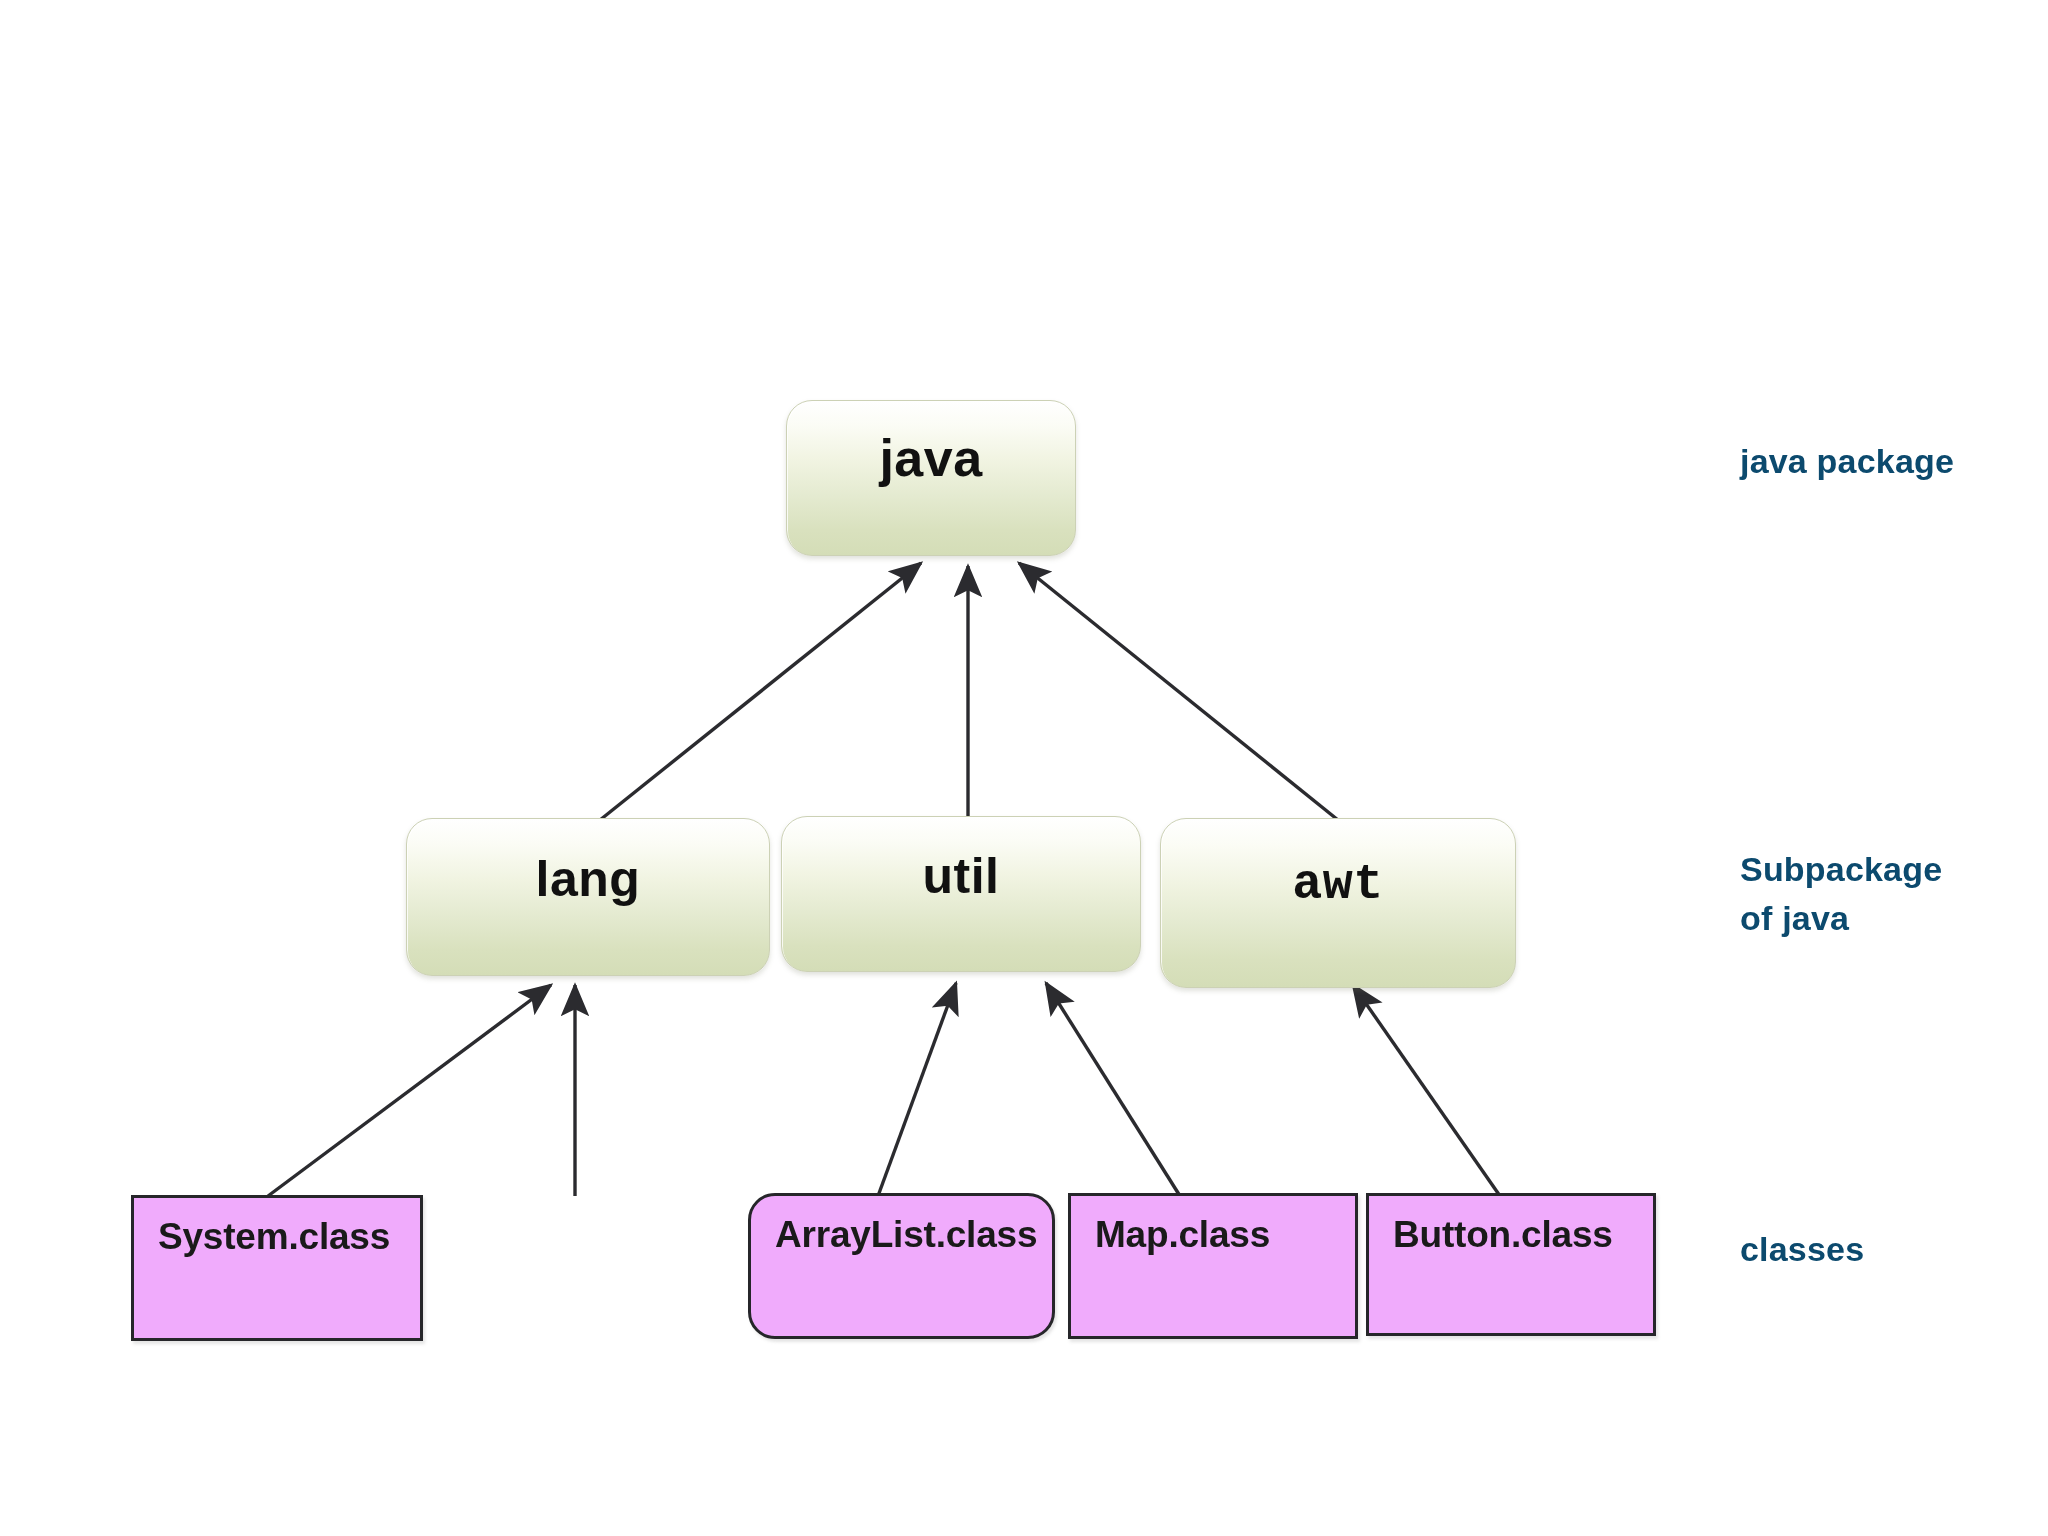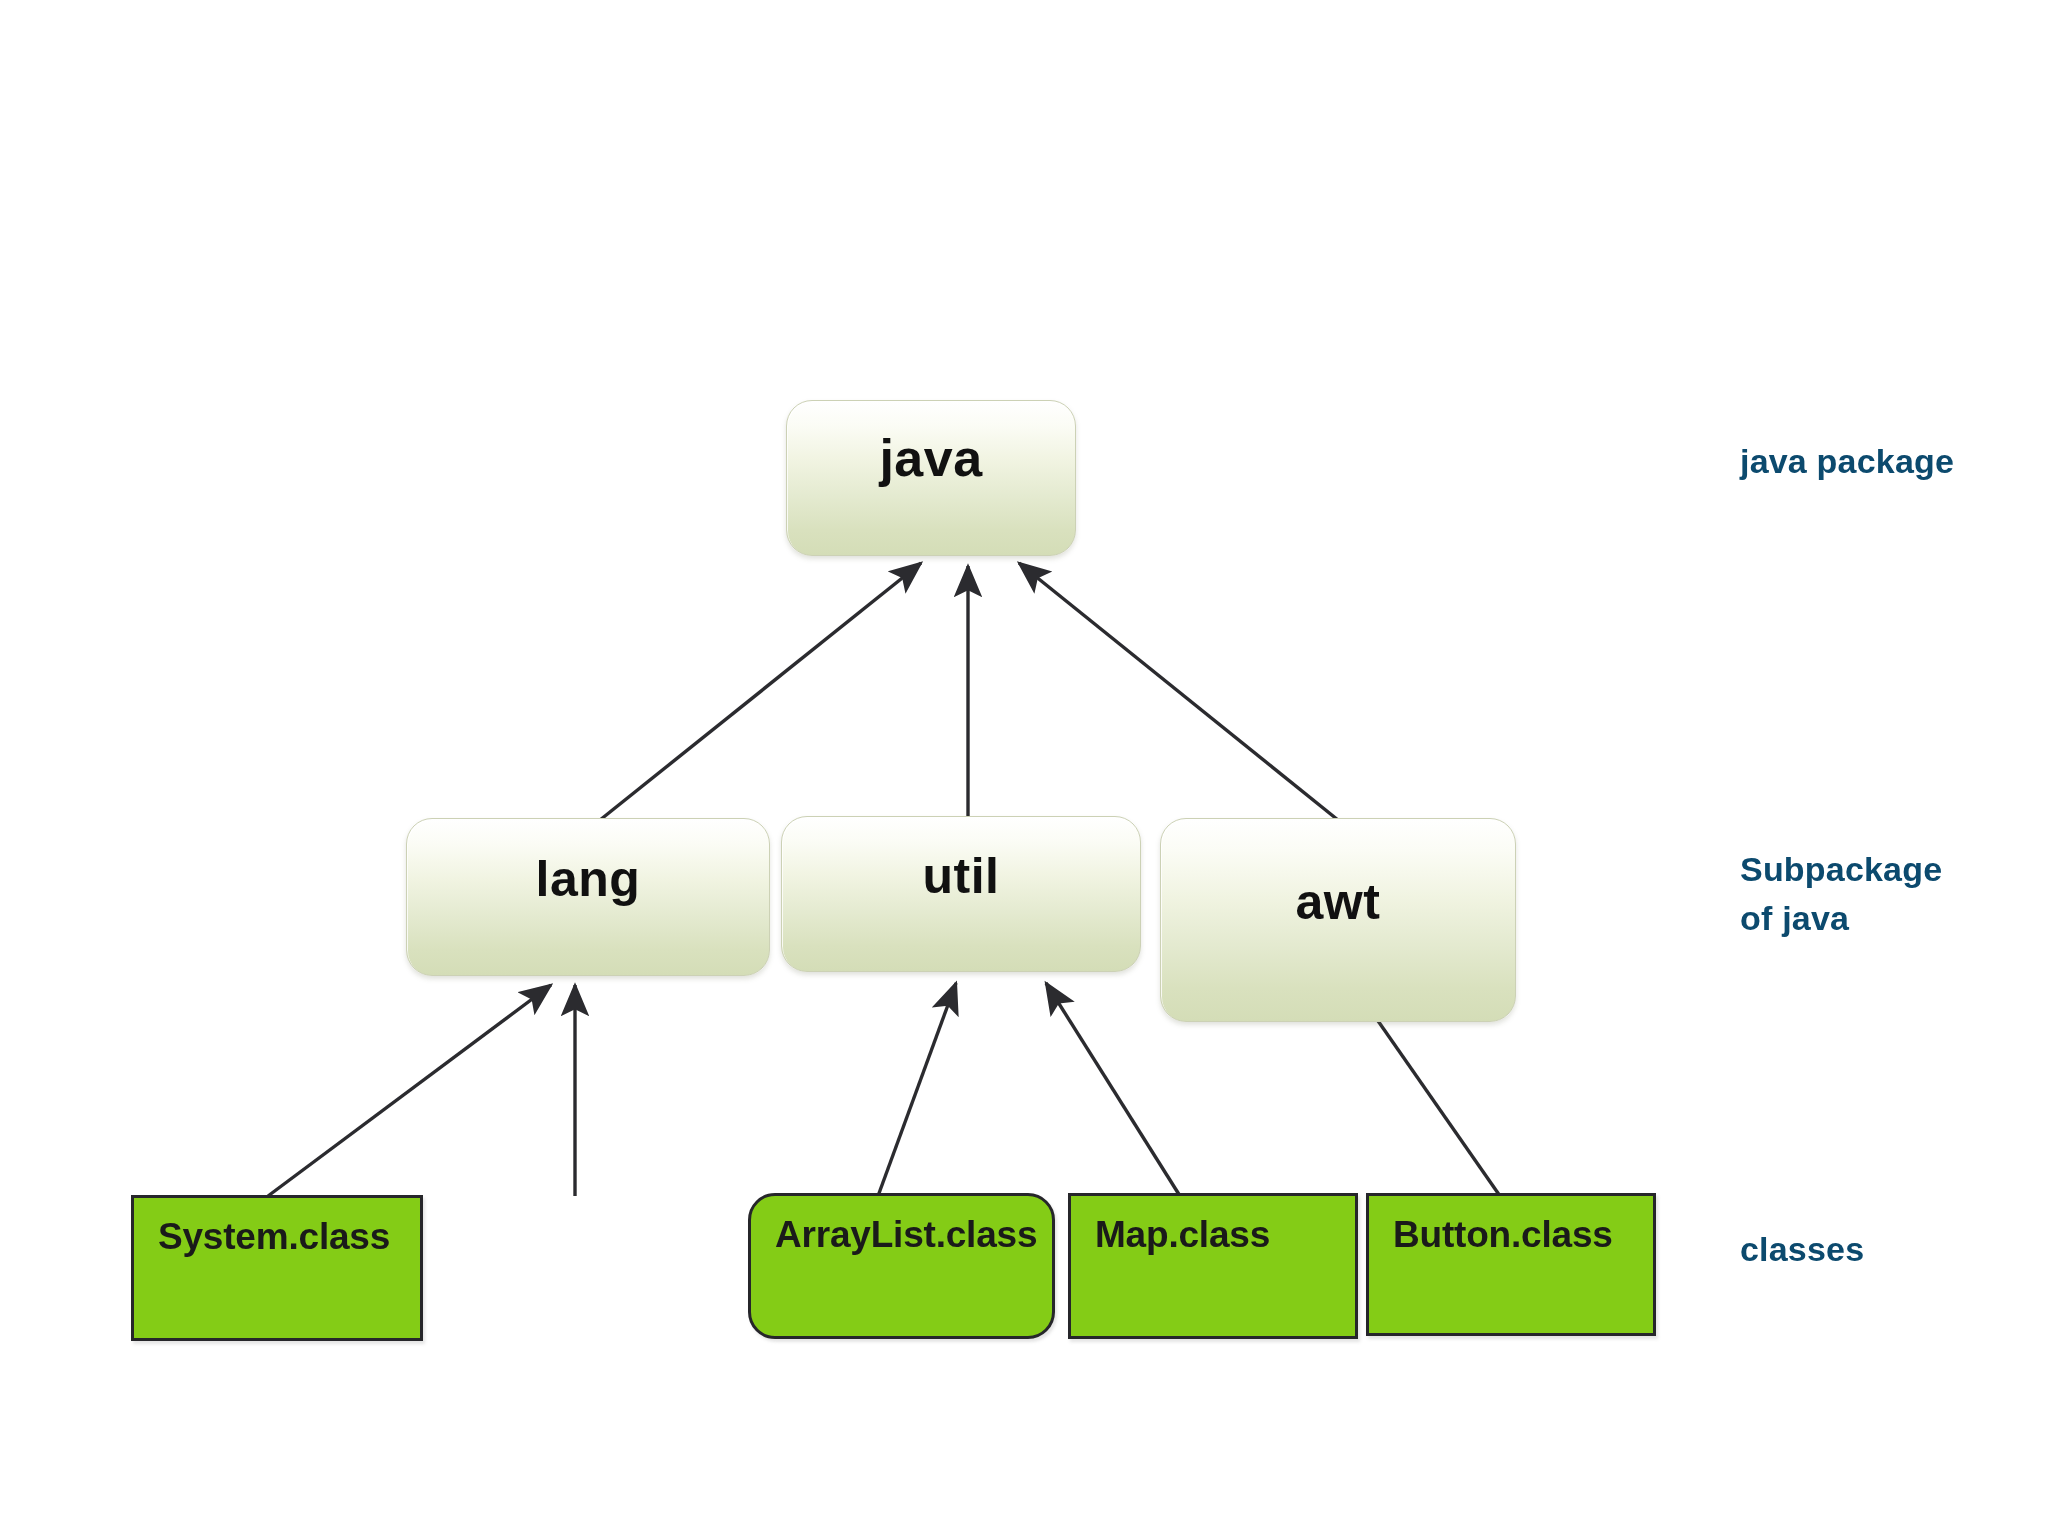--- a/index.html
+++ b/index.html
@@ -50,21 +50,21 @@
     transform: translateY(-18px);
   }
   .pkg-node.level-root .pkg-label {
     font-size: 52px;
     transform: translateY(-20px);
   }
   
   .class-node {
     position: absolute;
     box-sizing: border-box;
-    background: #84cc16;
+    background: #f0abfc;
     border: 3px solid #26262a;
     box-shadow: 2px 3px 3px rgba(150,150,150,0.25);
   }
   .class-label {
     position: absolute;
     left: 24px;
     top: 18px;
     font-weight: bold;
     font-size: 37px;
     color: #1a1a1a;
@@ -113,21 +113,21 @@
   </div>
 
   <div class="pkg-node" style="left:406px; top:818px; width:364px; height:158px;">
     <span class="pkg-label">lang</span>
   </div>
 
   <div class="pkg-node" style="left:781px; top:816px; width:360px; height:156px;">
     <span class="pkg-label">util</span>
   </div>
 
-  <div class="pkg-node" style="left:1160px; top:818px; width:356px; height:204px;">
+  <div class="pkg-node" style="left:1160px; top:818px; width:356px; height:170px;font-family:Liberation Mono, monospace;">
     <span class="pkg-label">awt</span>
   </div>
 
   <div class="class-node" style="left:131px; top:1195px; width:292px; height:146px;">
     <span class="class-label">System.class</span>
   </div>
 
 
   <div class="class-node" style="left:748px; top:1193px; width:307px; height:146px;border-radius:27px;">
     <span class="class-label">ArrayList.class</span>

